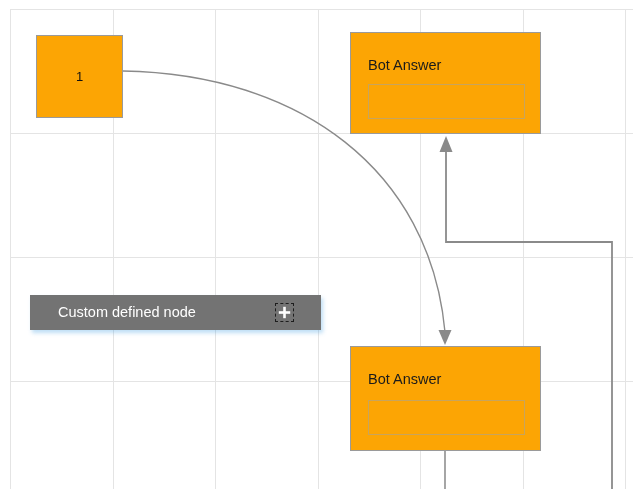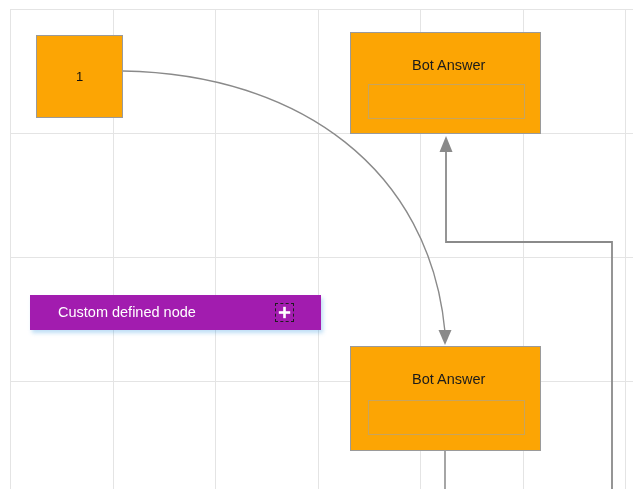--- a/index.html
+++ b/index.html
@@ -53,21 +53,20 @@
     line-height: 1;
   }
   .node-title {
     position: absolute;
     left: 17px;
     top: 25px;
     font-size: 14.5px;
     color: #1b1b1b;
     line-height: 1;
     white-space: nowrap;
-    margin-left: 44px;
   }
   .node-slot {
     position: absolute;
     left: 17px;
     box-sizing: border-box;
     border: 1px solid #c8a45c;
     background: transparent;
   }
   
   #node-one {
@@ -100,21 +99,21 @@
     width: 157px;
     height: 35px;
   }
   
   #custom-node-bar {
     position: absolute;
     left: 30px;
     top: 295px;
     width: 291px;
     height: 35px;
-    background: #a21caf;
+    background: #737373;
     box-shadow: 2px 3px 4px rgba(43,146,222,0.30);
     display: flex;
     align-items: center;
   }
   #custom-node-bar-label {
     color: #ffffff;
     font-size: 14.5px;
     margin-left: 28px;
     line-height: 1;
     white-space: nowrap;

